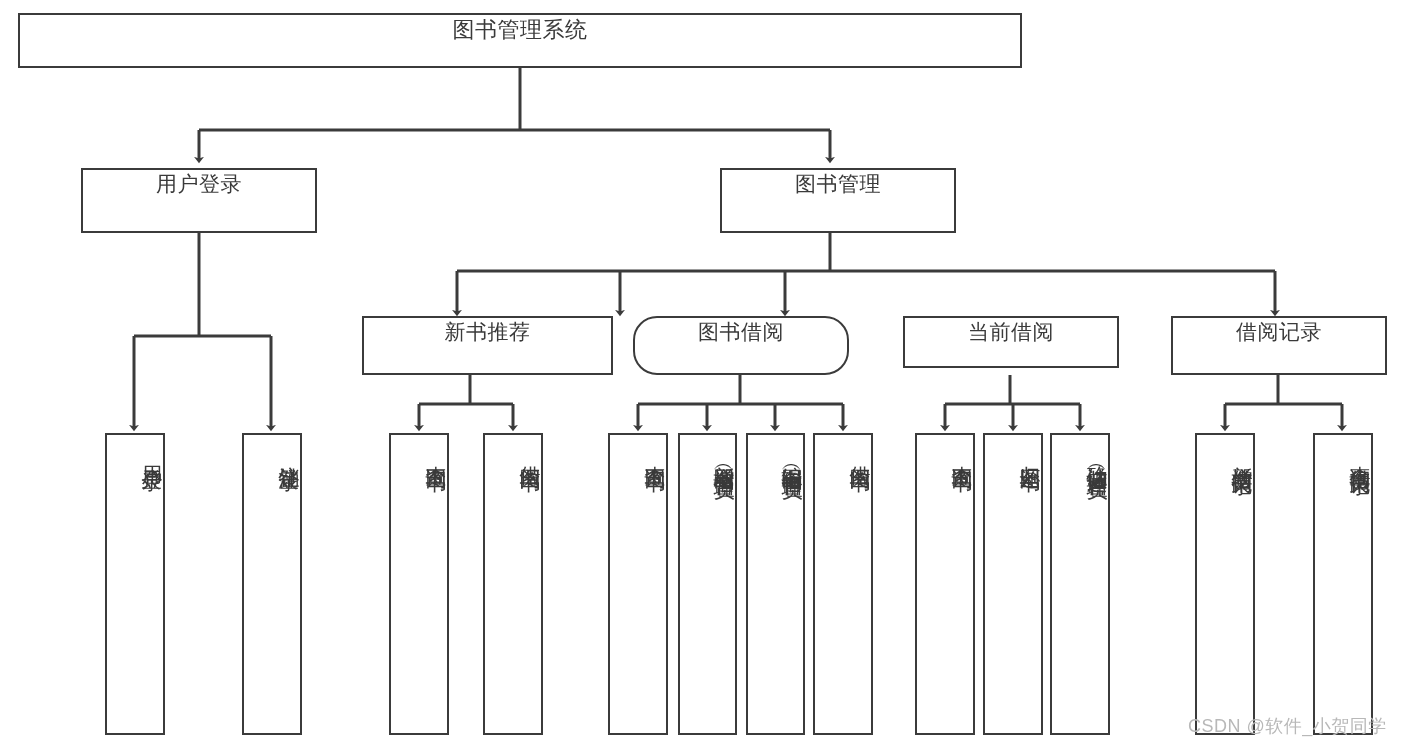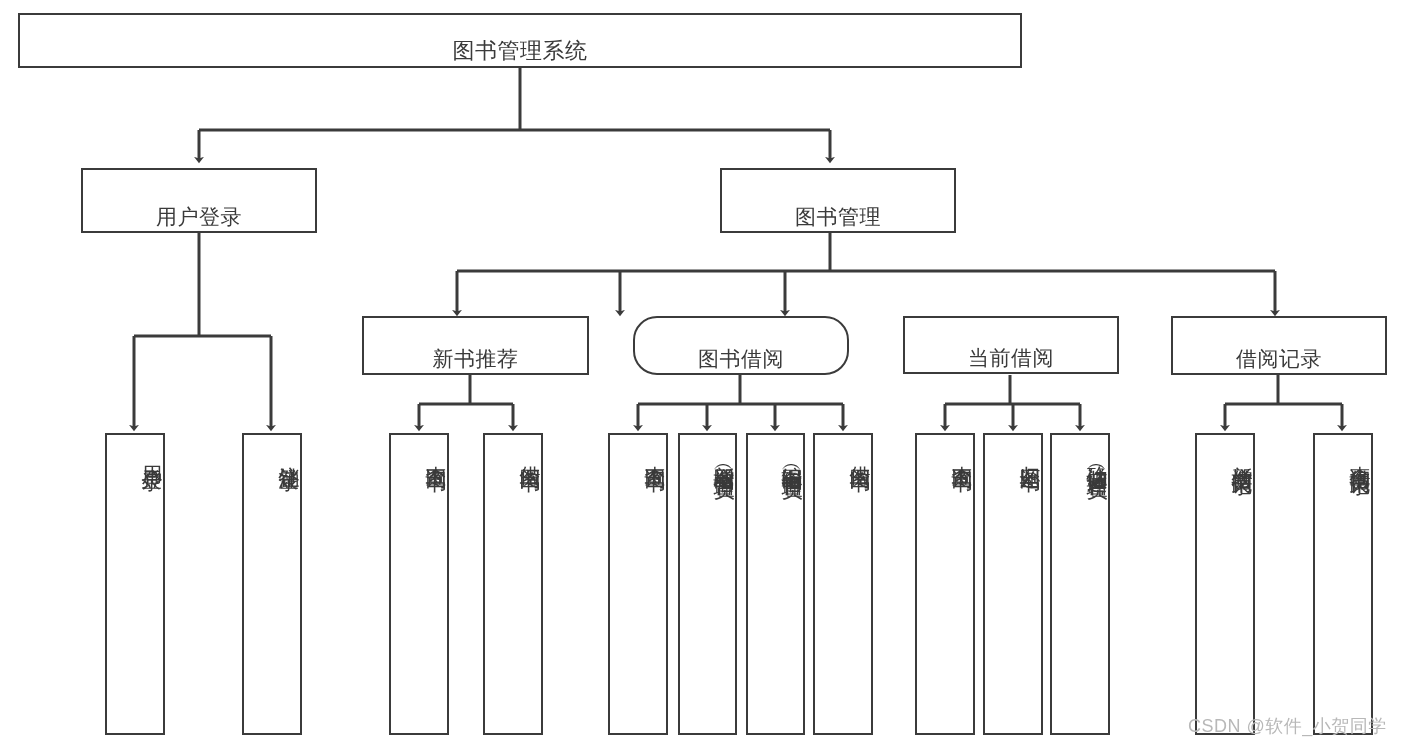--- a/index.html
+++ b/index.html
@@ -24,21 +24,21 @@
     width: 1405px;
     height: 747px;
     pointer-events: none;
   }
   .node {
     position: absolute;
     box-sizing: border-box;
     border: 2px solid #3b3b3b;
     background: #ffffff;
     display: flex;
-    align-items: flex-end;
+    align-items: flex-start;
     justify-content: center;
     color: #3a3a3a;
     font-size: 21px;
     letter-spacing: 0.5px;
     z-index: 2;
   }
   .node.root {
     font-size: 22px;
   }
   .node.branch {
@@ -131,27 +131,27 @@
     <span>图书管理系统</span>
   </div>
 
   <div class="node branch" style="left:81px; top:168px; width:236px; height:65px;">
     <span>用户登录</span>
   </div>
   <div class="node branch" style="left:712px; top:168px; width:236px; height:65px;margin-left:8px;">
     <span>图书管理</span>
   </div>
 
-  <div class="node branch" style="left:362px; top:316px; width:227px; height:59px;">
+  <div class="node branch" style="left:362px; top:316px; width:251px; height:59px;">
     <span>新书推荐</span>
   </div>
   <div class="node branch" style="left:633px; top:316px; width:216px; height:59px;border-radius:24px;">
     <span>图书借阅</span>
   </div>
-  <div class="node branch" style="left:903px; top:316px; width:216px; height:58px;">
+  <div class="node branch" style="left:903px; top:316px; width:216px; height:52px;">
     <span>当前借阅</span>
   </div>
   <div class="node branch" style="left:1171px; top:316px; width:216px; height:59px;">
     <span>借阅记录</span>
   </div>
 
   <div class="node leaf" style="left:105px; top:433px; width:60px; height:302px;">
     <span class="vtext">用户登录</span>
   </div>
   <div class="node leaf" style="left:242px; top:433px; width:60px; height:302px;">

